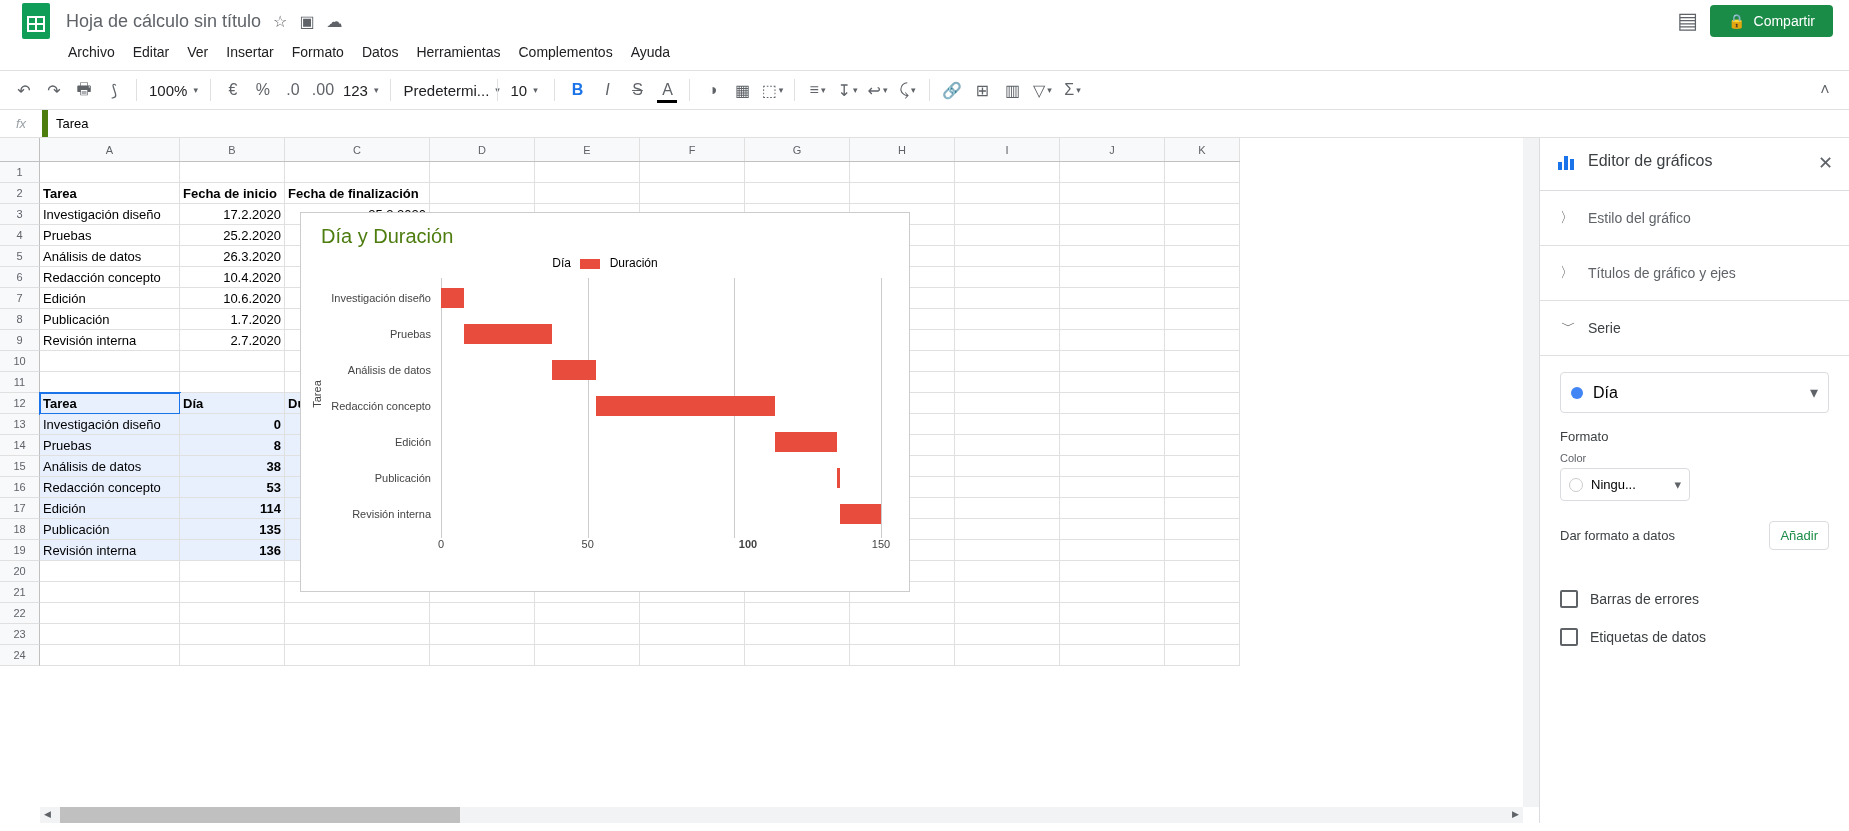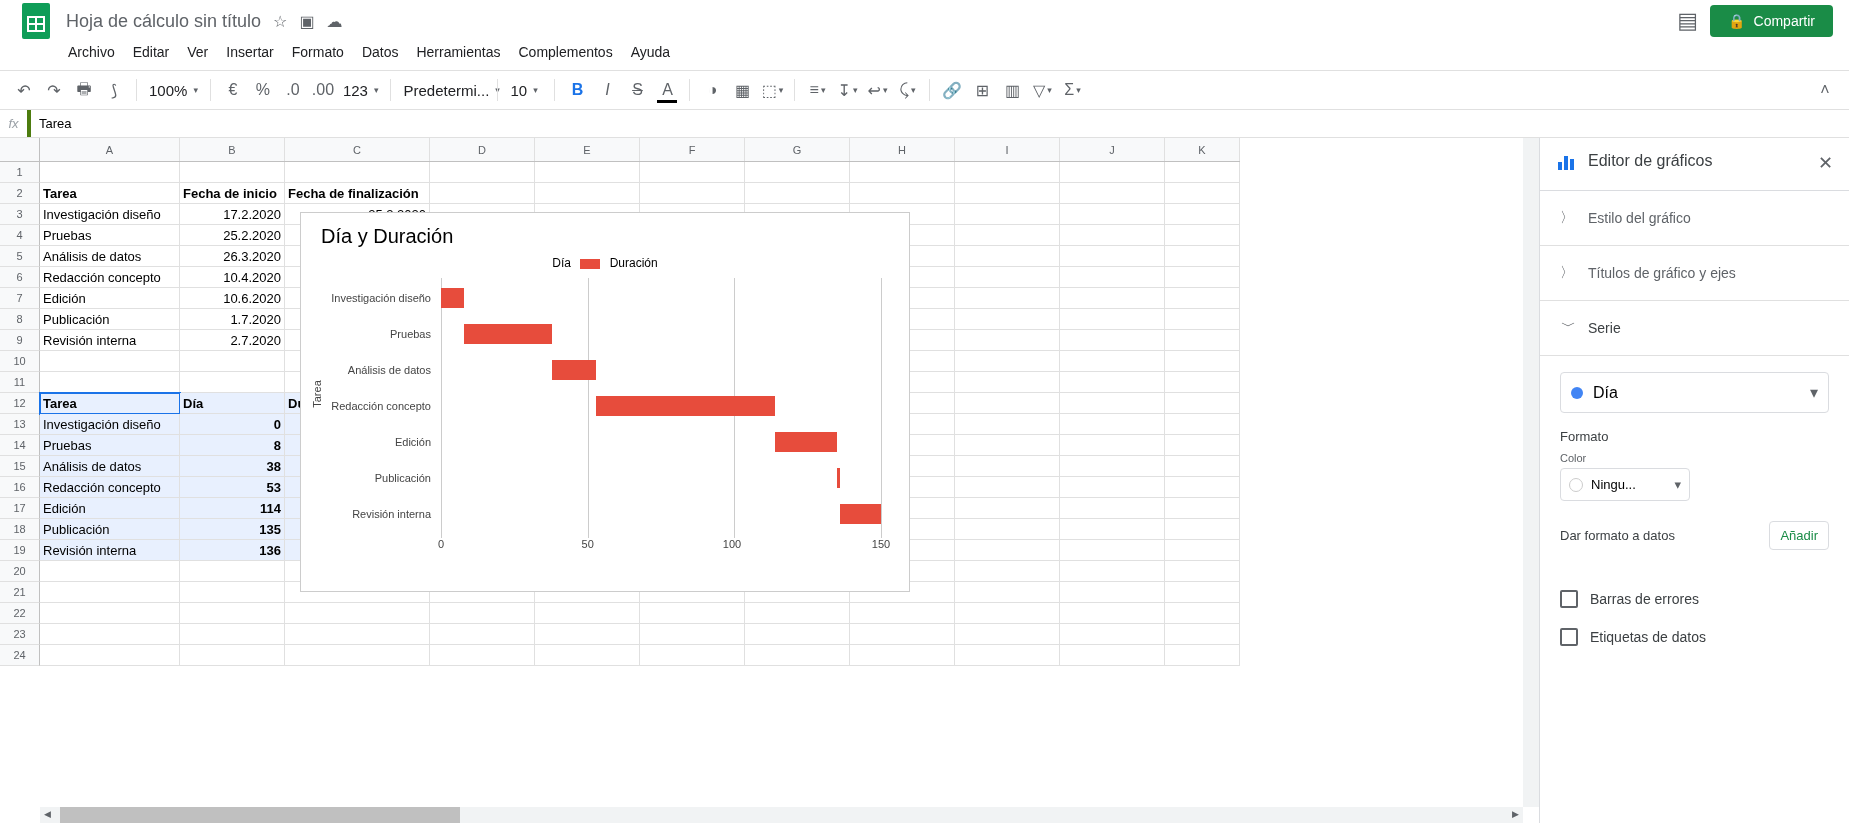--- a/index.html
+++ b/index.html
@@ -22,21 +22,21 @@
 .toolbar { height: 40px; border-top: 1px solid #e0e0e0; border-bottom: 1px solid #e0e0e0; display: flex; align-items: center; gap: 2px; padding: 0 10px; }
 .tb-btn { min-width: 28px; height: 28px; display: flex; align-items: center; justify-content: center; color: #5f6368; cursor: pointer; font-size: 16px; border-radius: 2px; }
 .tb-sep { width: 1px; height: 22px; background: #e0e0e0; margin: 0 6px; }
 .tb-dd { padding: 0 4px; font-size: 15px; color: #202124; display: flex; align-items: center; gap: 4px; cursor: pointer; }
 .caret::after { content: "▾"; font-size: 9px; color: #5f6368; margin-left: 2px; }
 .bold-active { color: #1a73e8; font-weight: bold; }
 .text-color-btn { position: relative; }
 .text-color-underline { position: absolute; bottom: 1px; left: 4px; right: 4px; height: 3px; background: #000; }
 
 .fx-bar { height: 28px; border-bottom: 1px solid #e0e0e0; display: flex; align-items: center; }
-.fx-label { width: 31px; text-align: center; color: #9aa0a6; font-style: italic; font-size: 13px; border-right: 4px solid #4d7c0f; height: 100%; display: flex; align-items: center; justify-content: center; }
+.fx-label { width: 48px; text-align: center; color: #9aa0a6; font-style: italic; font-size: 13px; border-right: 6px solid #4d7c0f; height: 100%; display: flex; align-items: center; justify-content: center; }
 .fx-input { flex: 1; padding: 0 8px; font-size: 13px; }
 
 .workspace { display: flex; height: 685px; }
 .sheet-area { flex: 1; position: relative; overflow: hidden; }
 
 
 .col-headers { display: flex; position: absolute; top: 0; left: 0; height: 24px; border-bottom: 1px solid #c0c0c0; }
 .corner { width: 40px; border-right: 1px solid #c0c0c0; background: #f8f9fa; }
 .col-h { border-right: 1px solid #e0e0e0; background: #f8f9fa; text-align: center; font-size: 11px; color: #5f6368; line-height: 24px; }
 .row-labels { position: absolute; top: 24px; left: 0; width: 40px; }
@@ -45,21 +45,21 @@
 .row { display: flex; height: 21px; }
 .cell { border-right: 1px solid #e0e0e0; border-bottom: 1px solid #e0e0e0; padding: 0 3px; font-size: 13px; line-height: 21px; overflow: hidden; white-space: nowrap; }
 .cA { width: 140px; } .cB { width: 105px; } .cC { width: 145px; } .cD { width: 105px; } .cE { width: 105px; } .cF { width: 105px; } .cG { width: 105px; } .cH { width: 105px; } .cI { width: 105px; } .cJ { width: 105px; } .cK { width: 75px; }
 .num { text-align: right; }
 .bold { font-weight: bold; }
 .selected-range { background: #e8f0fe; }
 .active-cell-border { outline: 2px solid #1a73e8; outline-offset: -1px; }
 
 
 .chart-box { position: absolute; left: 300px; top: 74px; width: 610px; height: 380px; background: #fff; border: 1px solid #ccc; }
-.chart-title { font-size: 20px; color: #000000; padding: 12px 20px 4px; }
+.chart-title { font-size: 20px; color: #4d7c0f; padding: 12px 20px 4px; }
 .chart-legend { text-align: center; font-size: 12px; padding: 4px 0 8px; }
 .legend-swatch { display: inline-block; width: 20px; height: 10px; background: #e74c3c; vertical-align: middle; margin: 0 6px; }
 .chart-plot { position: relative; margin-left: 140px; margin-right: 20px; height: 260px; }
 .y-label { position: absolute; left: -130px; width: 120px; text-align: right; font-size: 11px; color: #444; transform: translateY(-50%); }
 .axis-label-v { position: absolute; left: -138px; top: 110px; transform: rotate(-90deg); font-size: 11px; color: #444; }
 .bar-row { position: absolute; height: 20px; }
 .bar-seg { position: absolute; height: 100%; }
 .bar-red { background: #e74c3c; }
 .x-axis { position: relative; margin-left: 140px; margin-right: 20px; height: 20px; }
 .x-tick { position: absolute; font-size: 11px; color: #444; transform: translateX(-50%); }
@@ -579,21 +579,21 @@
             <div class="bar-seg bar-red" style="left: 396px; width: 3px;"></div>
           </div>
           <div class="y-label" style="top: 236px;">Revisión interna</div>
           <div class="bar-row" style="top: 226px; left: 0px; width: 440px;">
             <div class="bar-seg bar-red" style="left: 398.933px; width: 41.0667px;"></div>
           </div>
         </div>
       <div class="x-axis" id="xaxis">
           <div class="x-tick" style="left: 0px;">0</div>
           <div class="x-tick" style="left: 146.667px;">50</div>
-          <div class="x-tick" style="left: 291px;">100</div>
+          <div class="x-tick" style="left: 307px; font-weight: bold;">100</div>
           <div class="x-tick" style="left: 440px;">150</div>
         </div>
     </div>
 
     <div class="hscroll">
         <div class="hscroll-thumb"></div>
       </div>
     <div class="vscroll"></div>
   </div>
 

